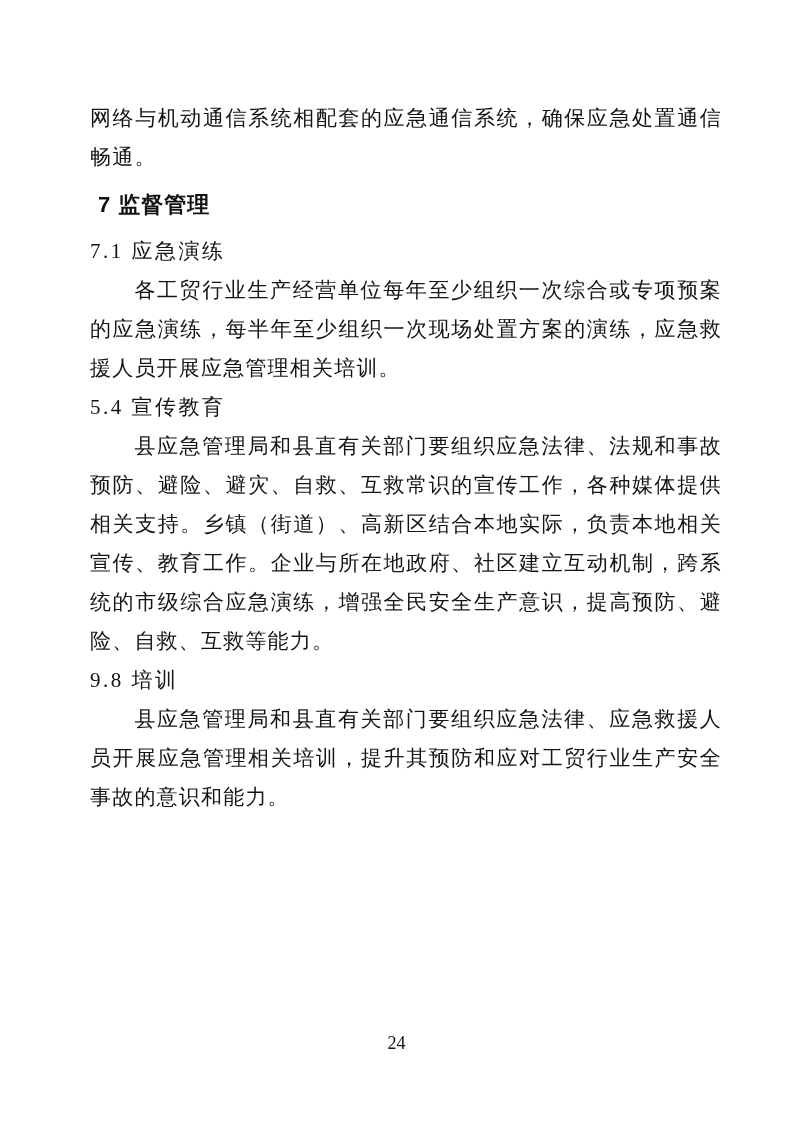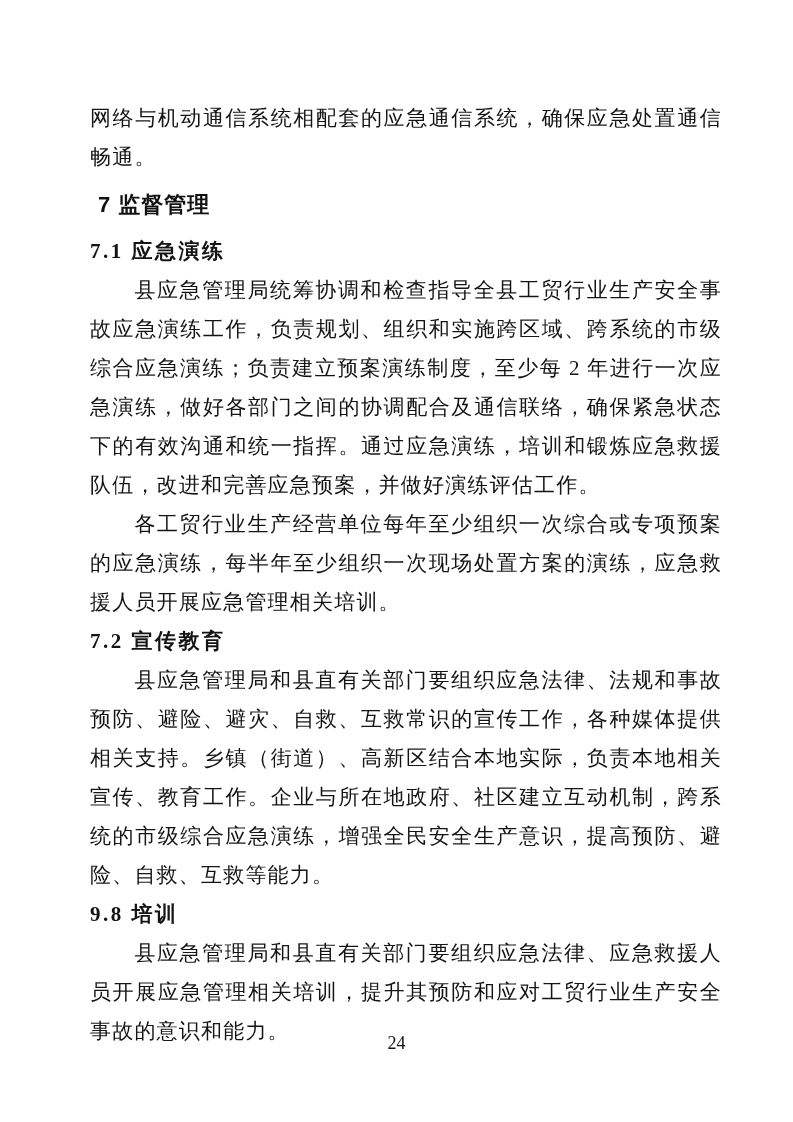--- a/index.html
+++ b/index.html
@@ -40,21 +40,21 @@
     font-size: 22px;
     font-weight: 700;
     line-height: 39px;
     letter-spacing: 1px;
     color: #111111;
   }
   .h2 {
     margin: 0;
     font-family: "Liberation Serif", "DejaVu Serif", serif;
     font-size: 21px;
-    font-weight: 700;
+    font-weight: 400;
     line-height: 39px;
     letter-spacing: 2.5px;
     color: #141414;
   }
   .footer {
     position: absolute;
     left: 0;
     right: 0;
     top: 1030px;
     text-align: center;
@@ -65,21 +65,20 @@
   }
 </style>
 </head>
 <body>
 
 <div class="page">
   <div class="content">
     <p class="body-para">网络与机动通信系统相配套的应急通信系统，确保应急处置通信畅通。</p>
     <h1 class="h1">7 监督管理</h1>
     <h2 class="h2">7.1 应急演练</h2>
-    <p class="body-para indent">县应急管理局统筹协调和检查指导全县工贸行业生产安全事故应急演练工作，负责规划、组织和实施跨区域、跨系统的市级综合应急演练；负责建立预案演练制度，至少每 2 年进行一次应急演练，做好各部门之间的协调配合及通信联络，确保紧急状态下的有效沟通和统一指挥。通过应急演练，培训和锻炼应急救援队伍，改进和完善应急预案，并做好演练评估工作。</p>
     <p class="body-para indent">各工贸行业生产经营单位每年至少组织一次综合或专项预案的应急演练，每半年至少组织一次现场处置方案的演练，应急救援人员开展应急管理相关培训。</p>
-    <h2 class="h2">7.2 宣传教育</h2>
+    <h2 class="h2">5.4 宣传教育</h2>
     <p class="body-para indent">县应急管理局和县直有关部门要组织应急法律、法规和事故预防、避险、避灾、自救、互救常识的宣传工作，各种媒体提供相关支持。乡镇（街道）、高新区结合本地实际，负责本地相关宣传、教育工作。企业与所在地政府、社区建立互动机制，跨系统的市级综合应急演练，增强全民安全生产意识，提高预防、避险、自救、互救等能力。</p>
     <h2 class="h2">9.8 培训</h2>
     <p class="body-para indent">县应急管理局和县直有关部门要组织应急法律、应急救援人员开展应急管理相关培训，提升其预防和应对工贸行业生产安全事故的意识和能力。</p>
   </div>
   <div class="footer">24</div>
 </div>
 
 </body></html>

